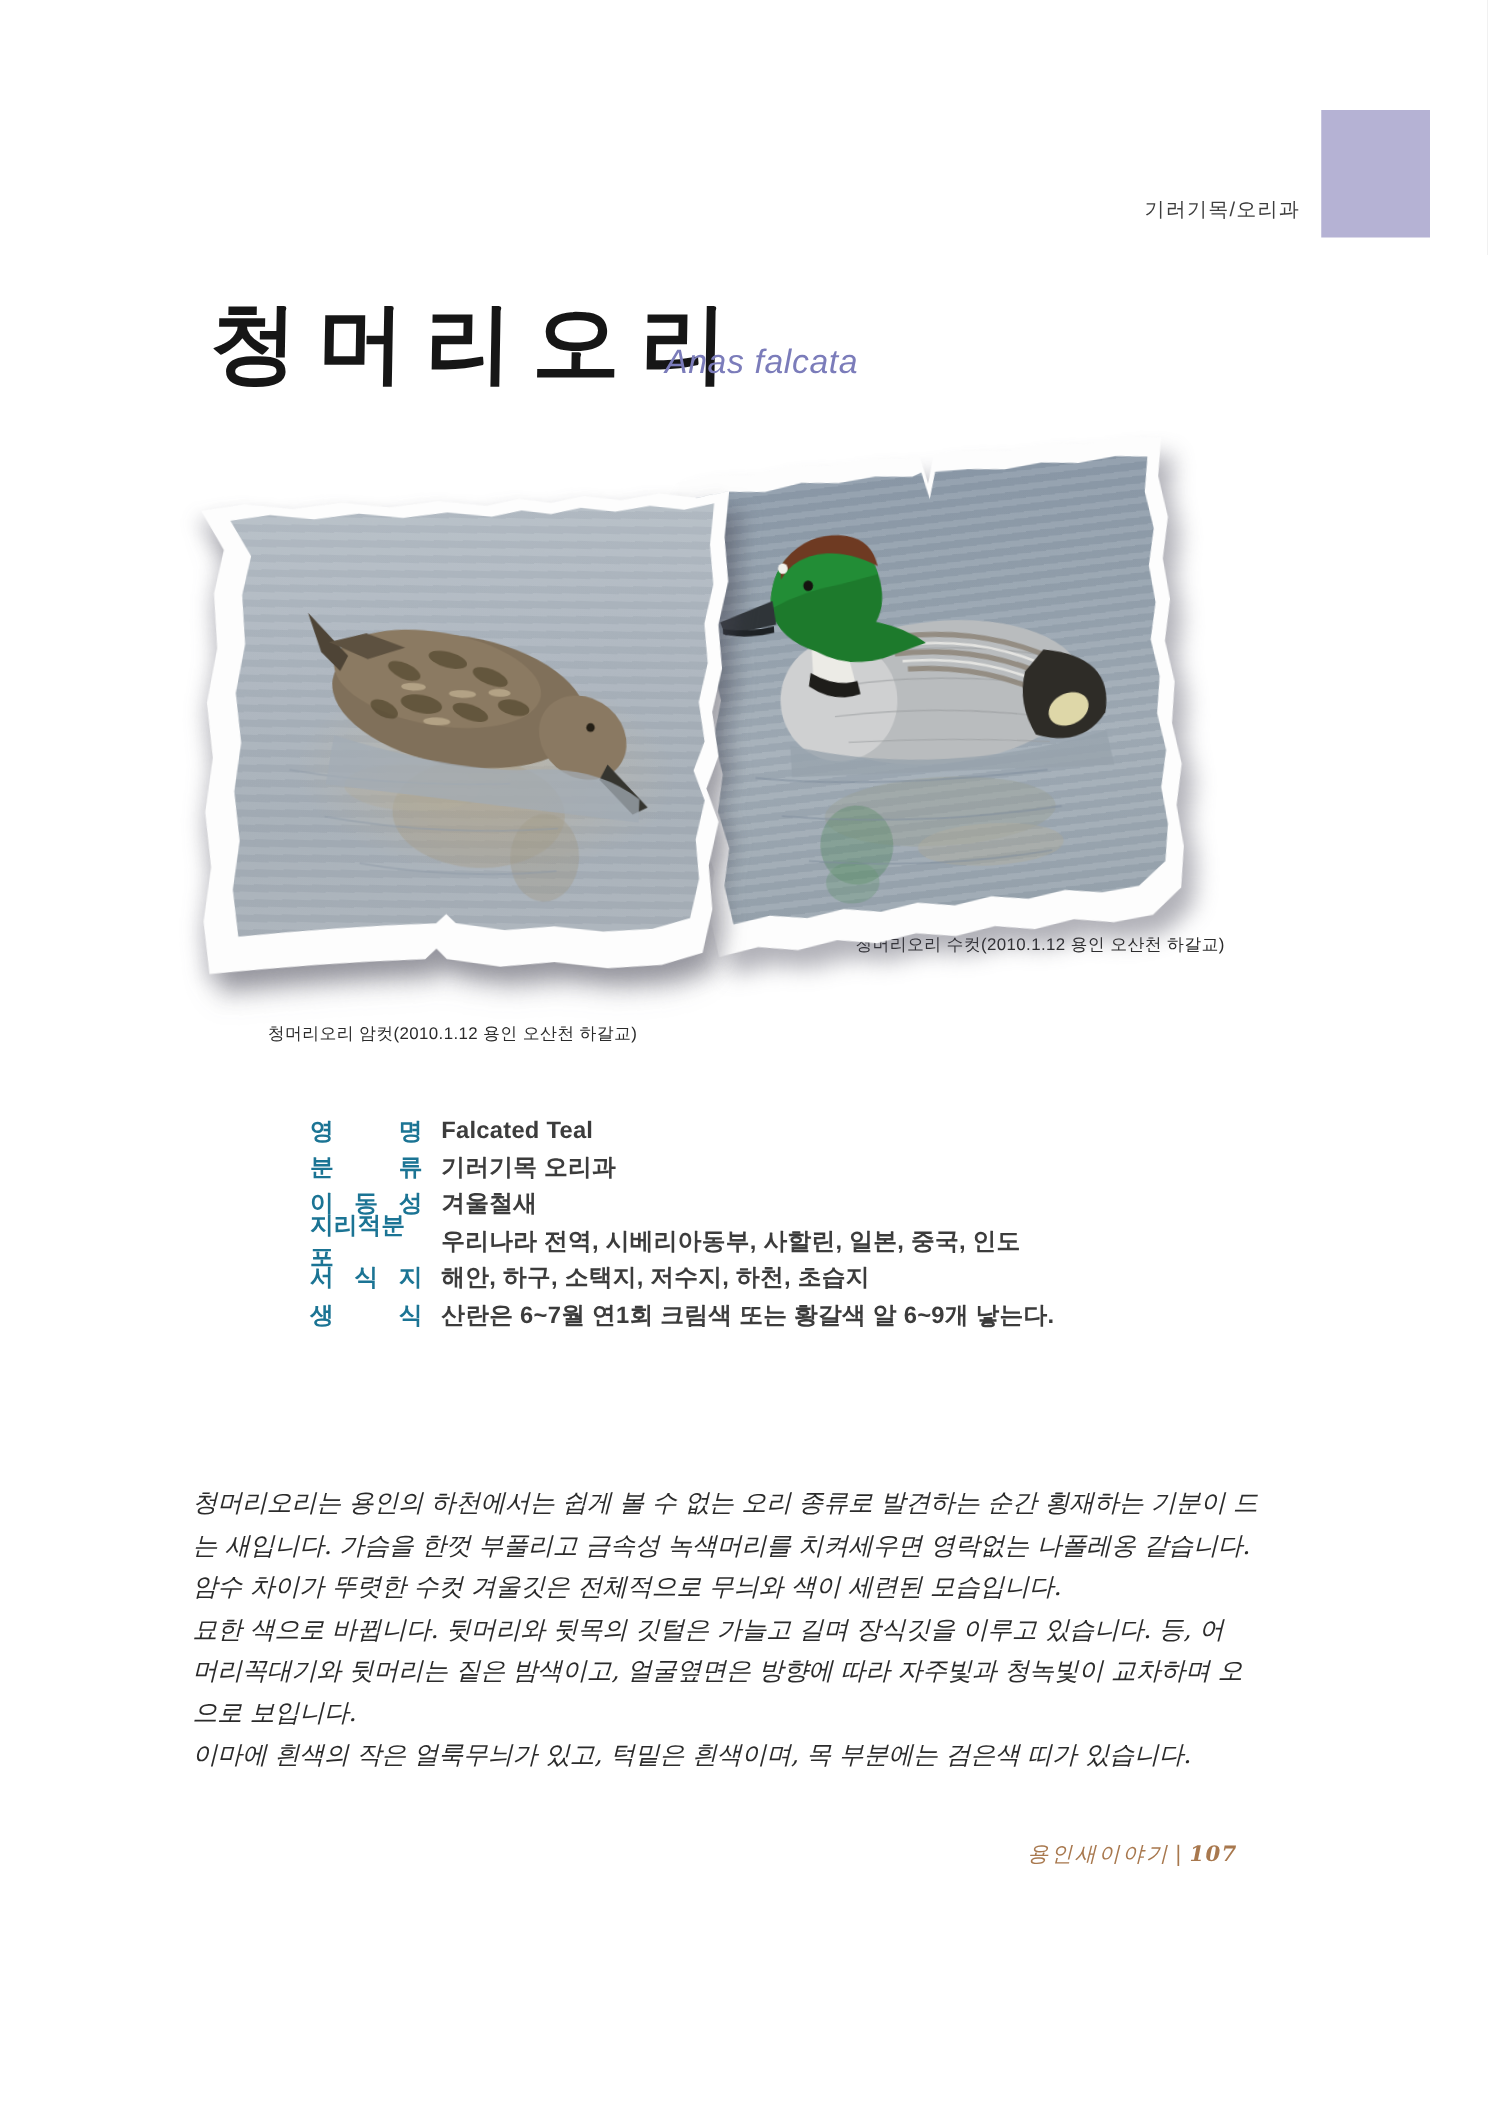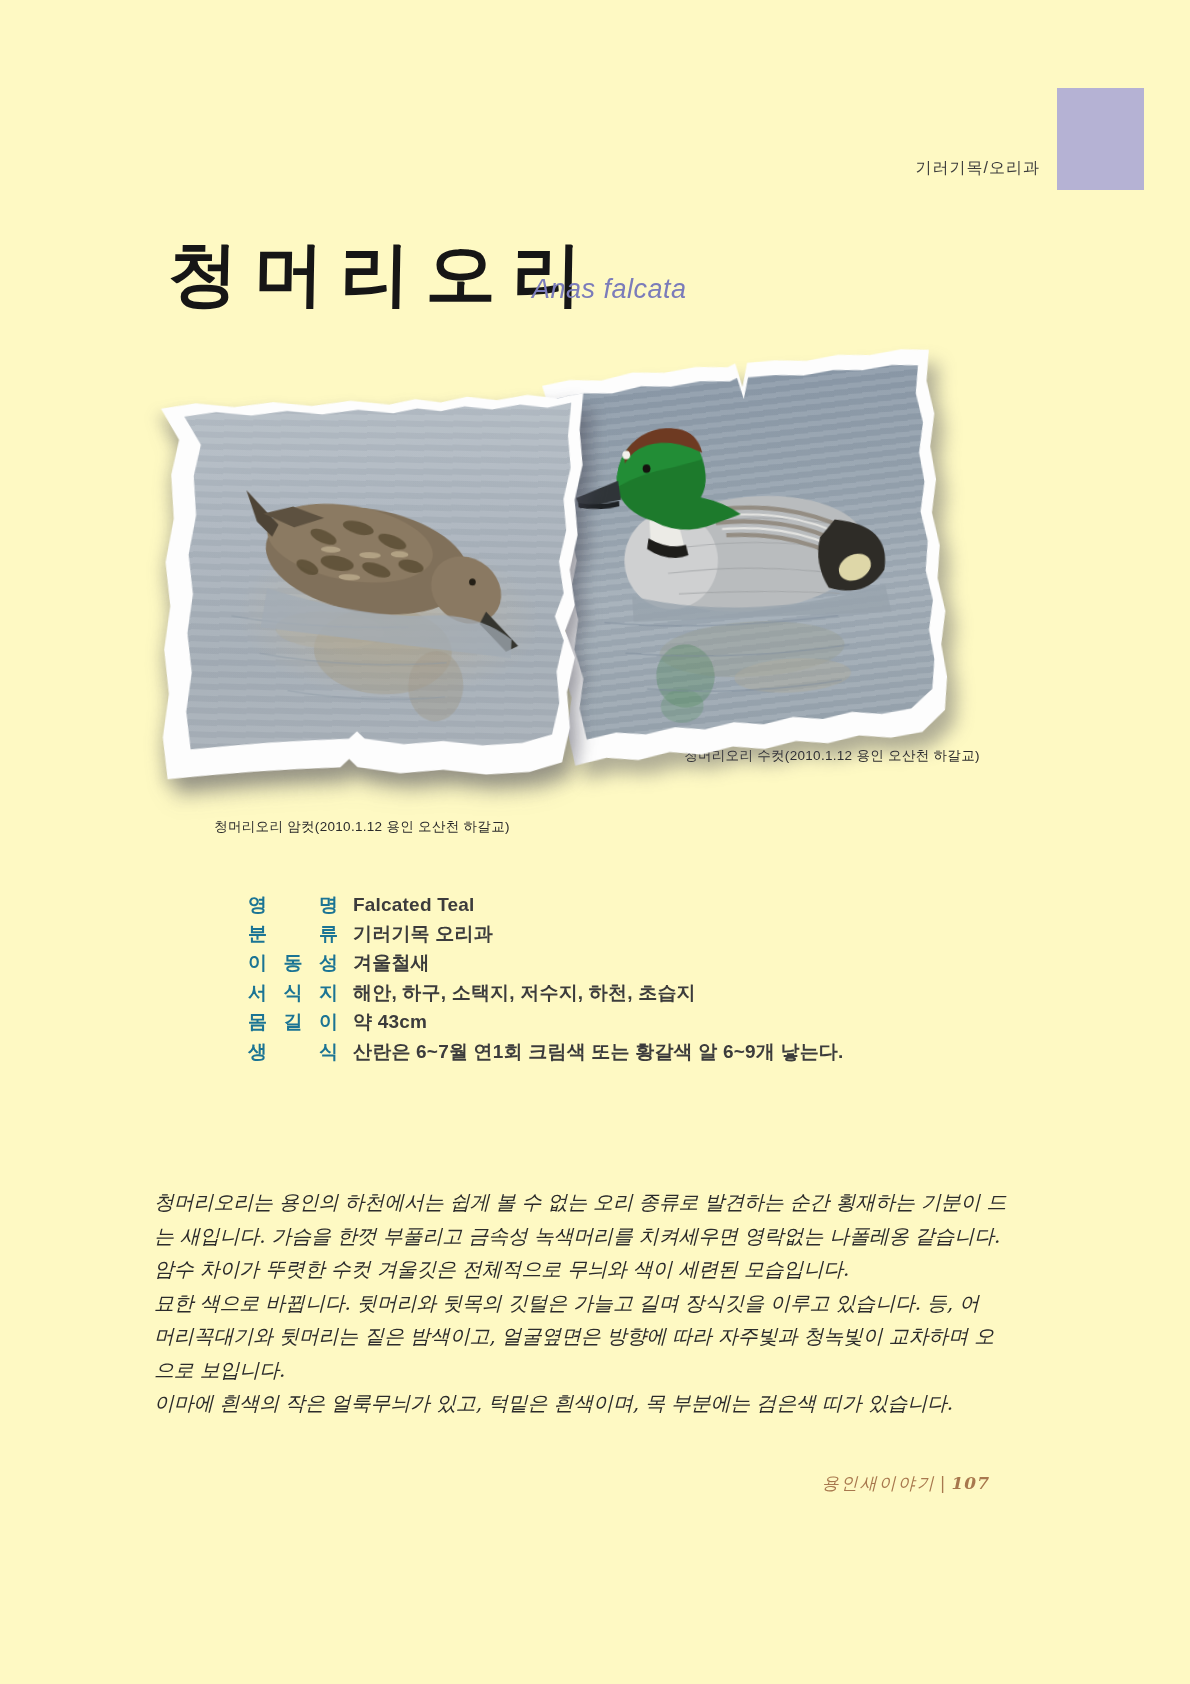--- a/index.html
+++ b/index.html
@@ -1,18 +1,18 @@
 <!DOCTYPE html>
 <html><head>
 <meta charset="utf-8">
 <style>
   html,body{margin:0;padding:0;background:#e8e8e8;}
   .page{
     position:relative;width:1190px;height:1684px;margin:0 auto;
-    background:#fef9c3;overflow:hidden;
+    background:#ffffff;overflow:hidden;
     font-family:"Liberation Sans",sans-serif;color:#2a2a2a;
   }
   
   .corner-box{position:absolute;left:1057px;top:88px;width:87px;height:102px;background:#b5b2d4;}
   .section-label{
     position:absolute;right:150px;top:158px;font-size:16px;color:#3c3c3c;
     letter-spacing:1px;font-weight:500;
   }
   
   .title-kr{
@@ -224,26 +224,26 @@
     </div>
     <div class="info-row">
       <span class="info-label">분 류</span>
       <span class="info-value">기러기목 오리과</span>
     </div>
     <div class="info-row">
       <span class="info-label">이 동 성</span>
       <span class="info-value">겨울철새</span>
     </div>
     <div class="info-row">
+      <span class="info-label">지리적분포</span>
+      <span class="info-value">우리나라 전역, 시베리아동부, 사할린, 일본, 중국, 인도</span>
+    </div>
+    <div class="info-row">
       <span class="info-label">서 식 지</span>
       <span class="info-value">해안, 하구, 소택지, 저수지, 하천, 초습지</span>
-    </div>
-    <div class="info-row">
-      <span class="info-label">몸 길 이</span>
-      <span class="info-value">약 43cm</span>
     </div>
     <div class="info-row">
       <span class="info-label">생 식</span>
       <span class="info-value">산란은 6~7월 연1회 크림색 또는 황갈색 알 6~9개 낳는다.</span>
     </div>
   </div>
 
   <div class="body-text">
     <div>청머리오리는 용인의 하천에서는 쉽게 볼 수 없는 오리 종류로 발견하는 순간 횡재하는 기분이 드</div>
     <div>는 새입니다. 가슴을 한껏 부풀리고 금속성 녹색머리를 치켜세우면 영락없는 나폴레옹 같습니다.</div>

